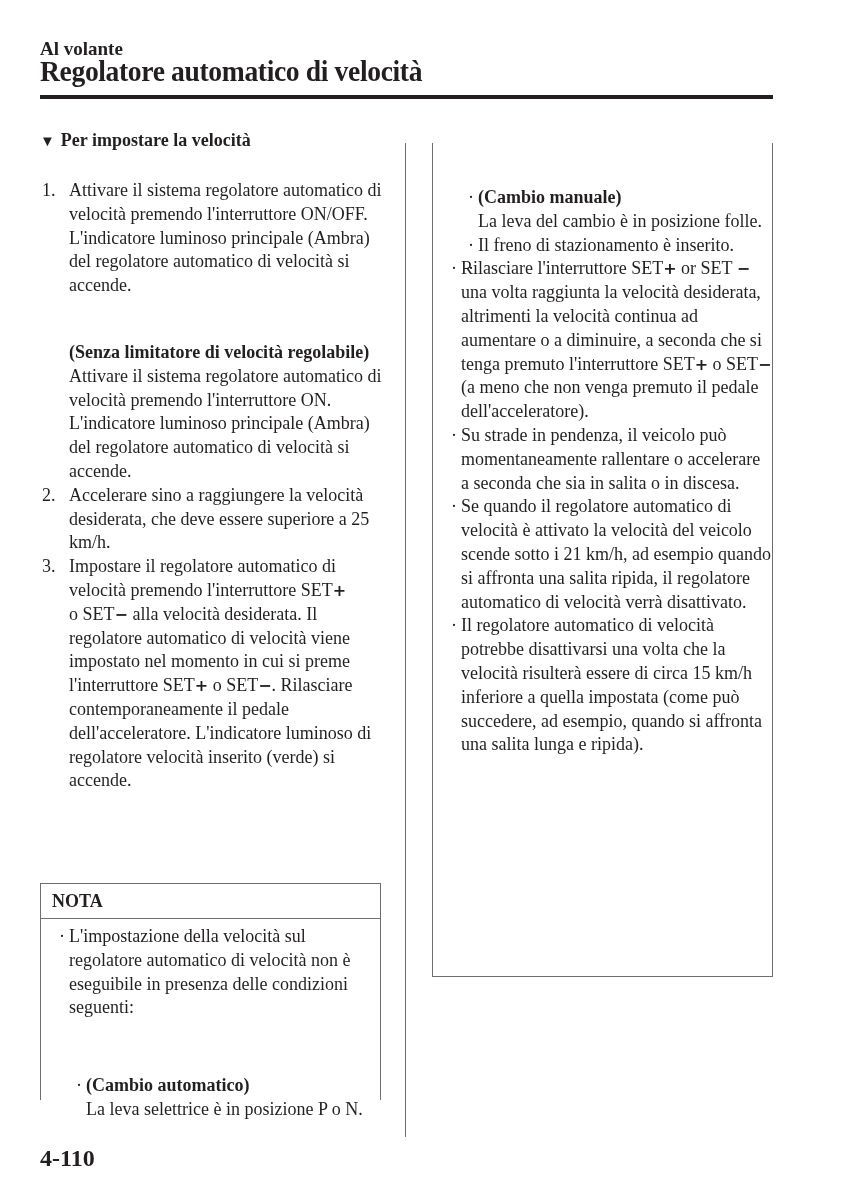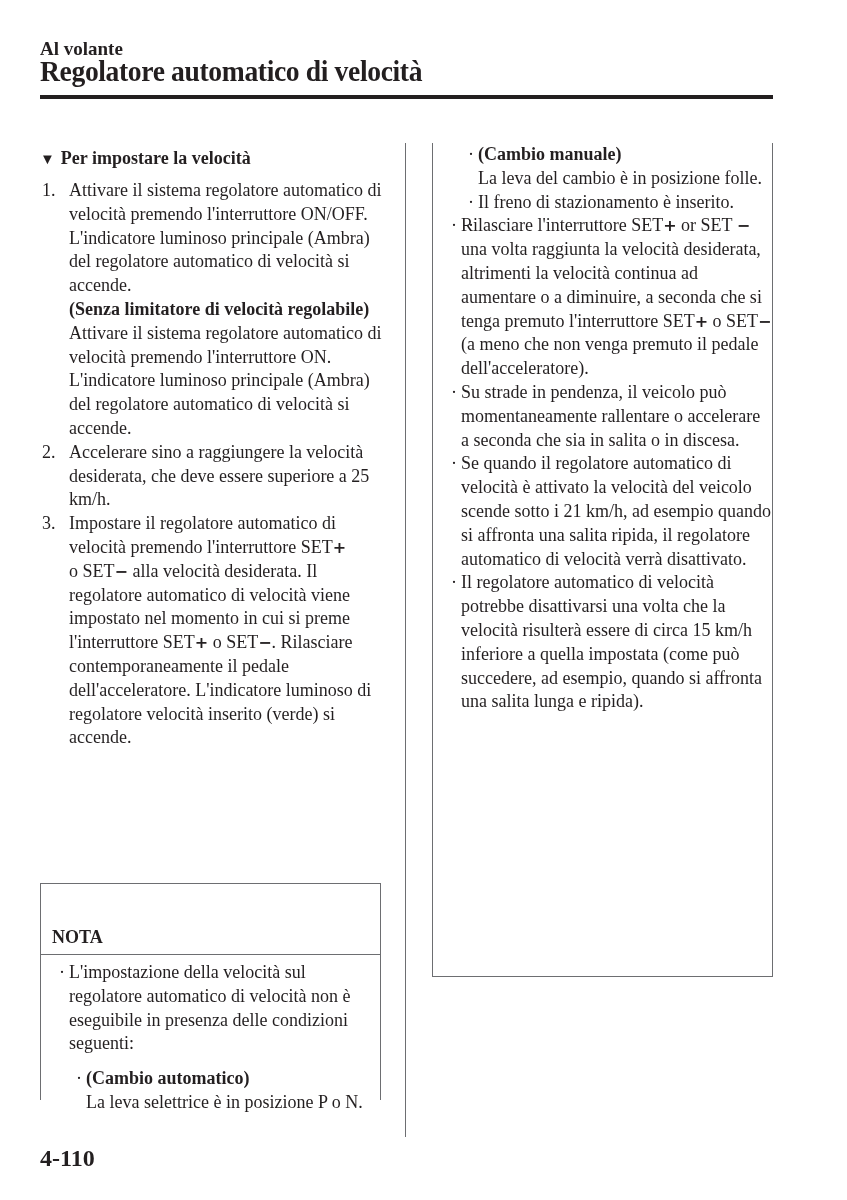--- a/index.html
+++ b/index.html
@@ -4,38 +4,38 @@
   <style>
     html, body { margin: 0; padding: 0; background: #ffffff; }
     body { width: 847px; height: 1200px; position: relative; overflow: hidden;
            font-family: "Liberation Serif", "DejaVu Serif", serif; color: #231f20; }
     .section-label { position: absolute; left: 40px; top: 38px; font-size: 19px; font-weight: bold; }
     .page-title { position: absolute; left: 40px; top: 54px; font-size: 30px; font-weight: bold;
                   letter-spacing: -0.4px; transform: scaleX(0.92); transform-origin: left top; white-space: nowrap; }
     .title-rule { position: absolute; left: 40px; top: 95px; width: 733px; height: 4px; background: #231f20; }
 
     .txt { font-size: 18px; line-height: 23.8px; }
-    .b { font-weight: bold; }
+    .b { font-weight: bold; margin-top: 43px; }
 
     
-    .heading { position: absolute; left: 40px; top: 148px; font-size: 18px; font-weight: bold; white-space: nowrap; }
+    .heading { position: absolute; left: 40px; top: 130px; font-size: 18px; font-weight: bold; white-space: nowrap; }
     .heading .tri { display: inline-block; font-size: 15px; margin-right: 6px; }
     .steps { position: absolute; left: 40px; top: 179px; width: 345px; margin: 0; padding: 0; list-style: none; }
     .steps li { position: relative; padding-left: 29px; }
     .steps li .num { position: absolute; left: 2px; top: 0; }
 
     .sym { font-family: "DejaVu Sans", sans-serif; font-weight: bold; font-size: 16px; }
 
     .col-divider { position: absolute; left: 405px; top: 143px; width: 1.3px; height: 994px; background: #6d6e71; }
 
     
     .note-box { position: absolute; left: 40px; top: 883px; width: 339px; height: 216px;
                 border: 1.3px solid #6d6e71; border-bottom: none; }
     .note-header { height: 34px; border-bottom: 1.3px solid #6d6e71; padding-left: 11px;
-                   font-size: 18px; font-weight: bold; line-height: 34px; margin-top: 36px; }
+                   font-size: 18px; font-weight: bold; line-height: 34px; }
     .note-body { padding-top: 6px; }
     .bul { position: relative; padding-left: 28px; }
     .bul .dot { position: absolute; left: 18px; top: 0; }
     .sub { position: relative; padding-left: 45px; }
     .sub .dot { position: absolute; left: 35px; top: 0; }
     .gap { height: 11px; }
 
     
     .note-box-right { position: absolute; left: 432px; top: 143px; width: 339px; height: 833px;
                       border: 1.3px solid #6d6e71; border-top: none; }

